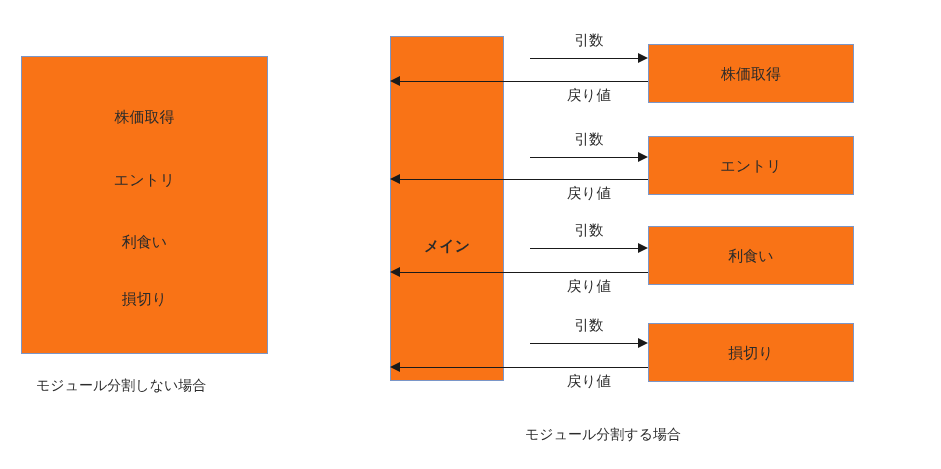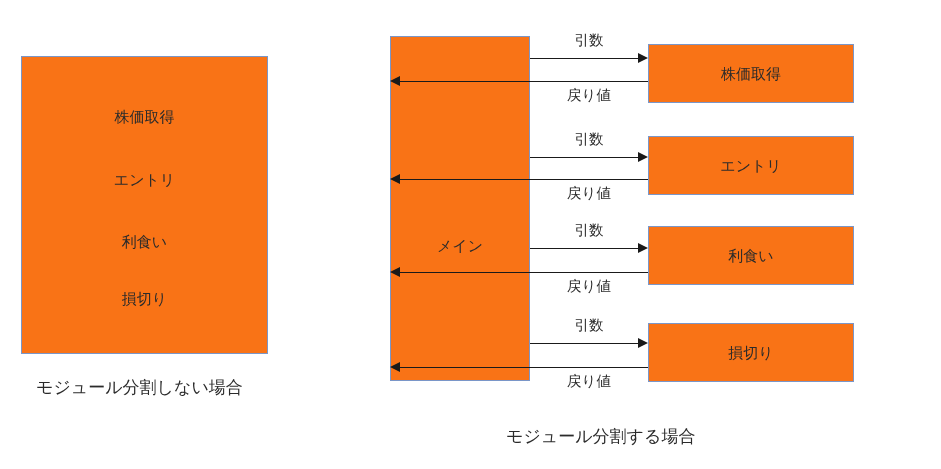--- a/index.html
+++ b/index.html
@@ -57,43 +57,45 @@
     right: 0;
     text-align: center;
     font-size: 15px;
     line-height: 1;
     color: #2b2b2b;
     white-space: nowrap;
   }
 
   .caption {
     position: absolute;
-    font-size: 17px;
-    line-height: 1;
-    color: #2b2b2b;
-    white-space: nowrap;
+    font-size: 14px;
+    line-height: 1;
+    color: #2b2b2b;
+    white-space: nowrap;
+    font-family: Liberation Mono, monospace;
   }
 
   #caption-left {
     left: 36px;
     top: 379px;
   }
 
   #caption-right {
-    left: 506px;
+    left: 525px;
     top: 428px;
     text-align: center;
   }
 
   
   #main-box {
     left: 390px;
     top: 36px;
-    width: 140px;
+    width: 114px;
     height: 345px;
+    font-weight: bold;
   }
 
   #main-box .box-label {
     top: 201px;
   }
 
   .sub-box {
     left: 648px;
     width: 206px;
     height: 59px;

